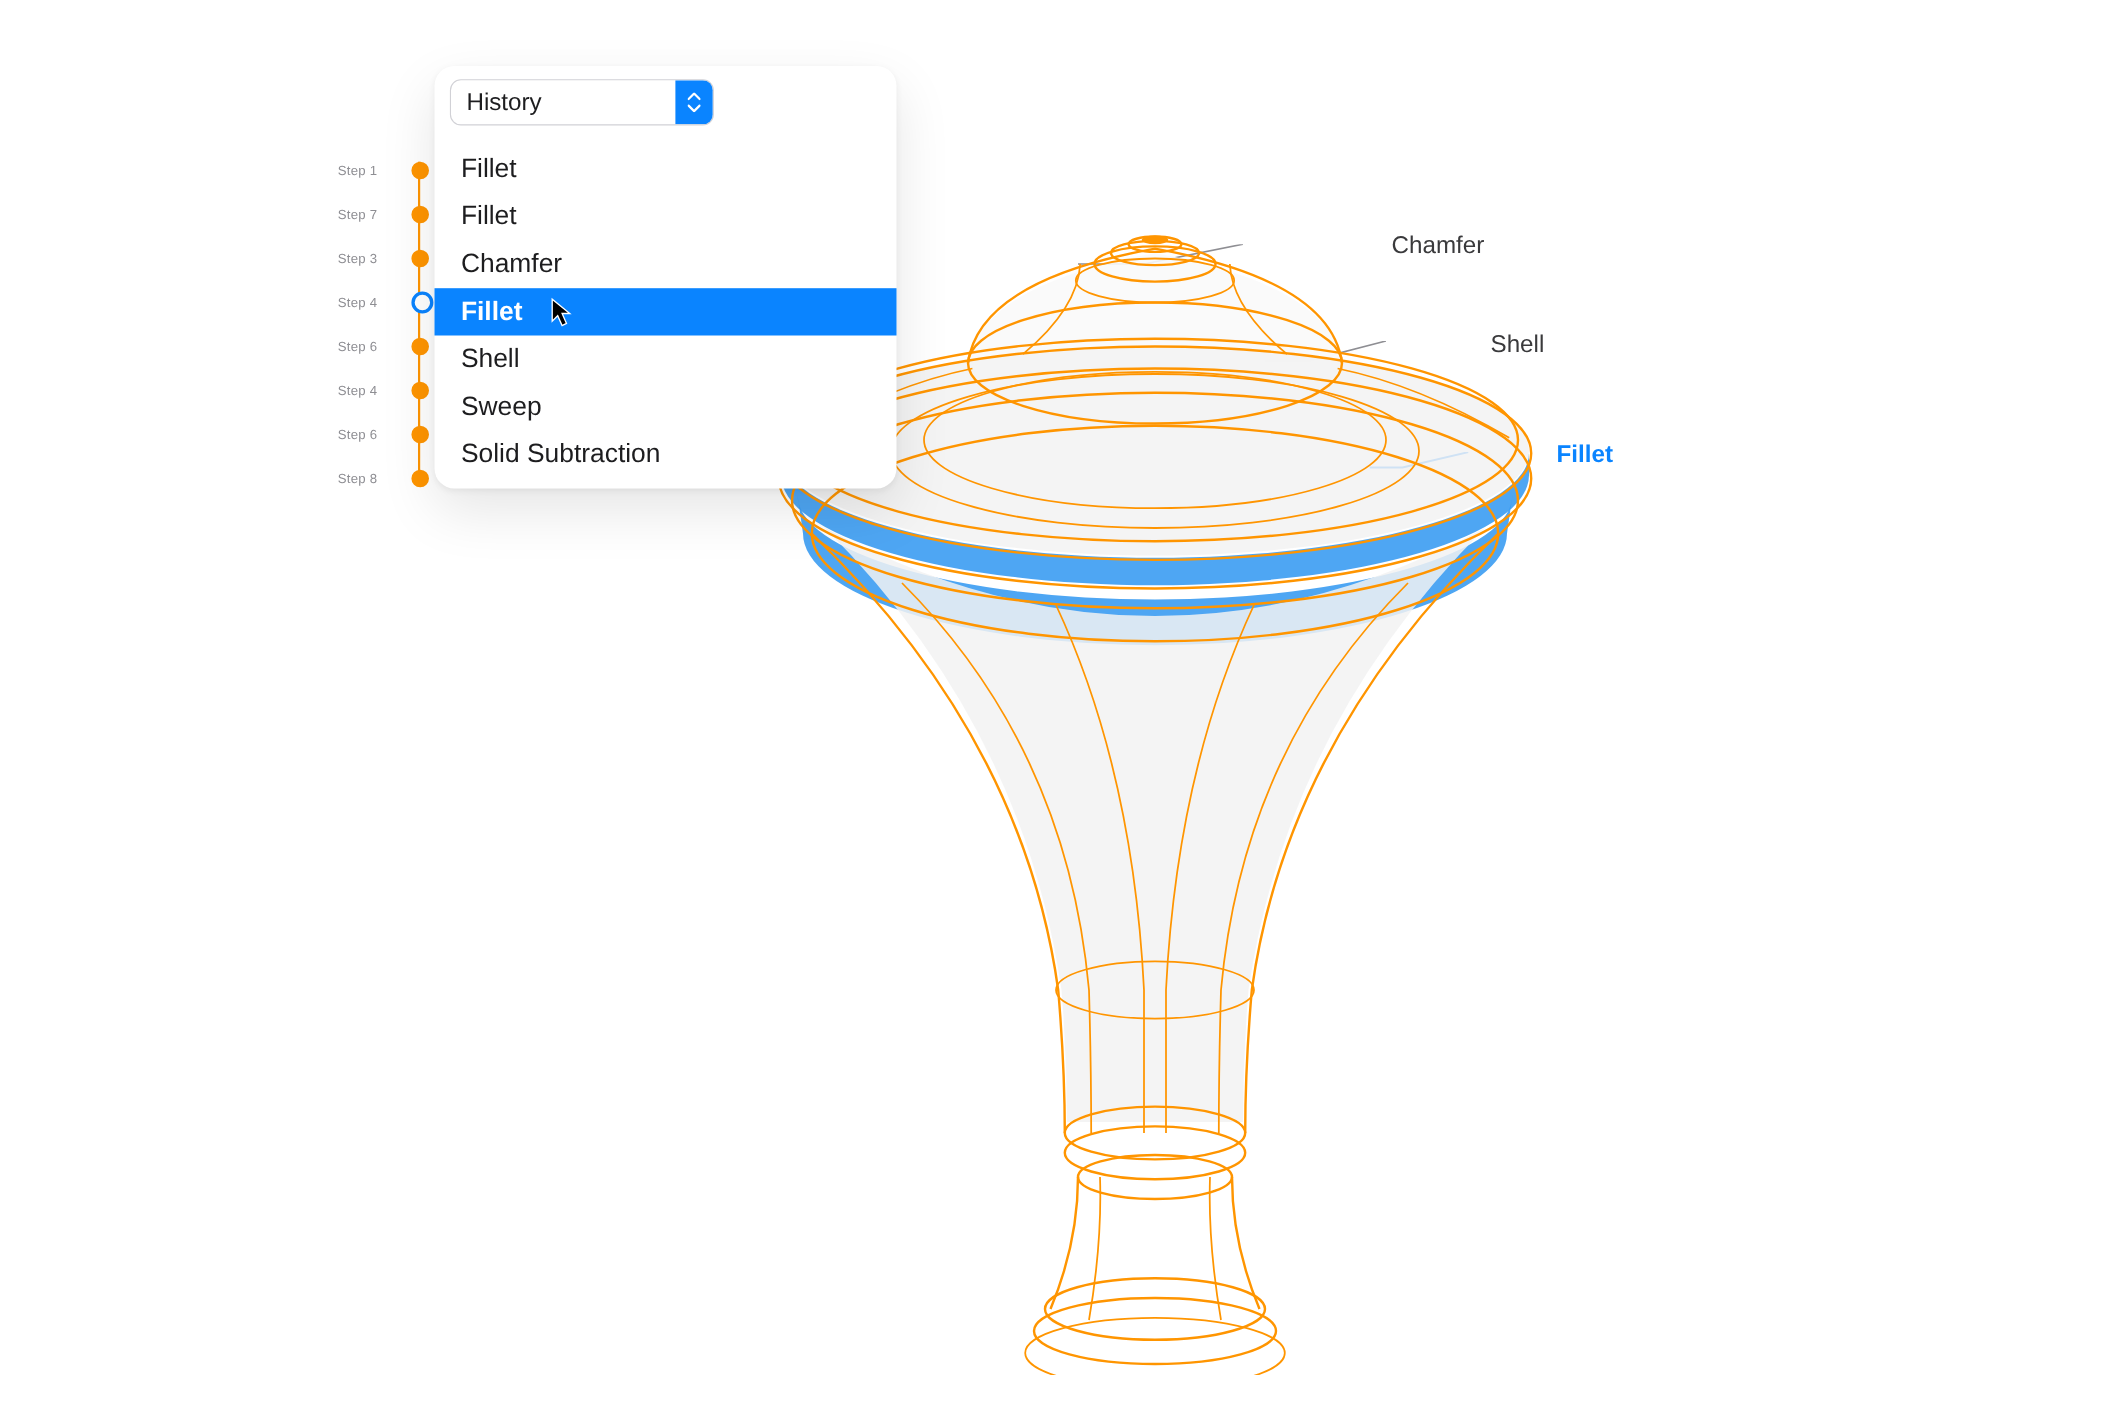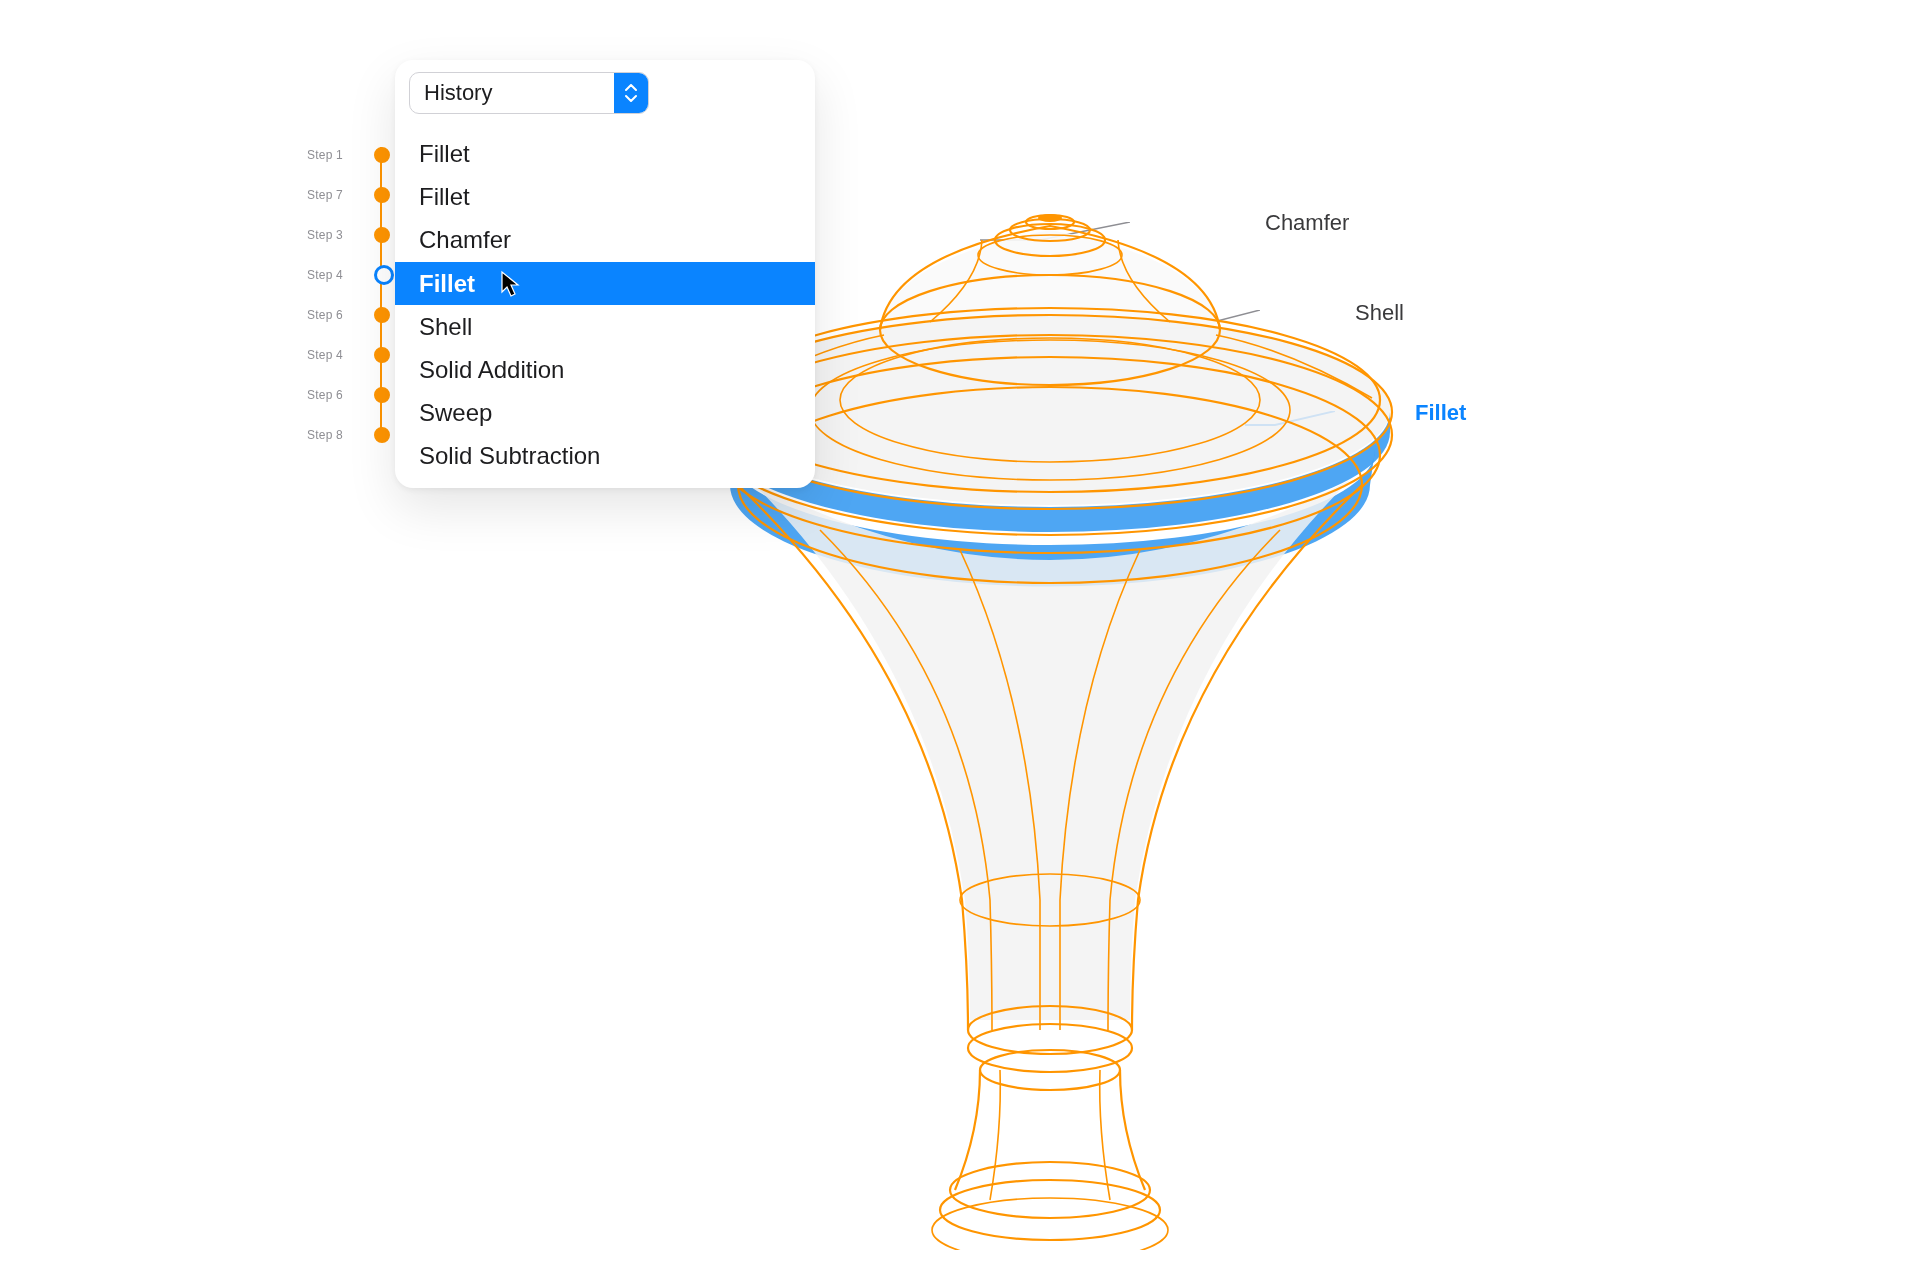--- a/index.html
+++ b/index.html
@@ -217,21 +217,20 @@
           </svg>
       </span>
     </div>
   </div>
   <ul class="list">
     <li class="list-item">Fillet</li>
     <li class="list-item">Fillet</li>
     <li class="list-item">Chamfer</li>
     <li class="list-item selected">Fillet</li>
     <li class="list-item">Shell</li>
-    <li class="list-item">Solid Addition</li>
     <li class="list-item">Sweep</li>
     <li class="list-item">Solid Subtraction</li>
   </ul>
 </div>
 
 <div class="cursor">
   <svg width="22" height="28" viewBox="0 0 22 28">
     <path d="M2 2 L2 22 L7 17 L11 26 L15 24 L11 15 L18 15 Z" fill="#000" stroke="#fff" stroke-width="1.2"></path>
   </svg>
 </div>

